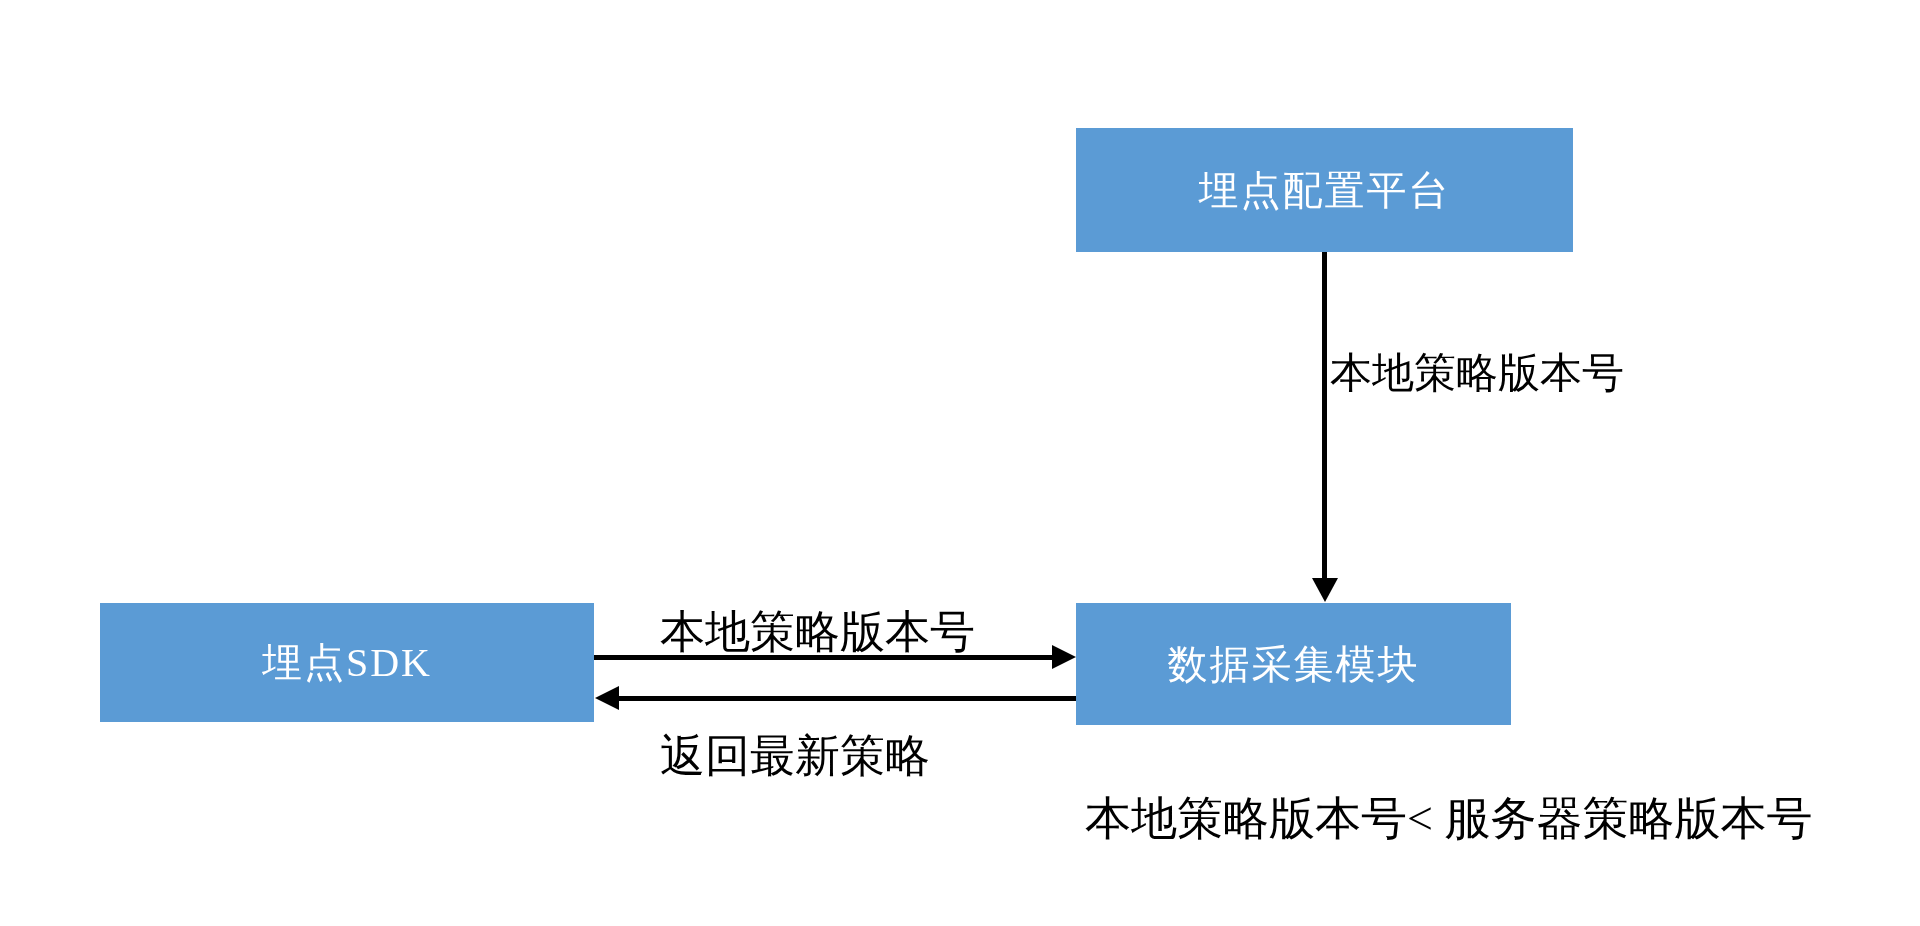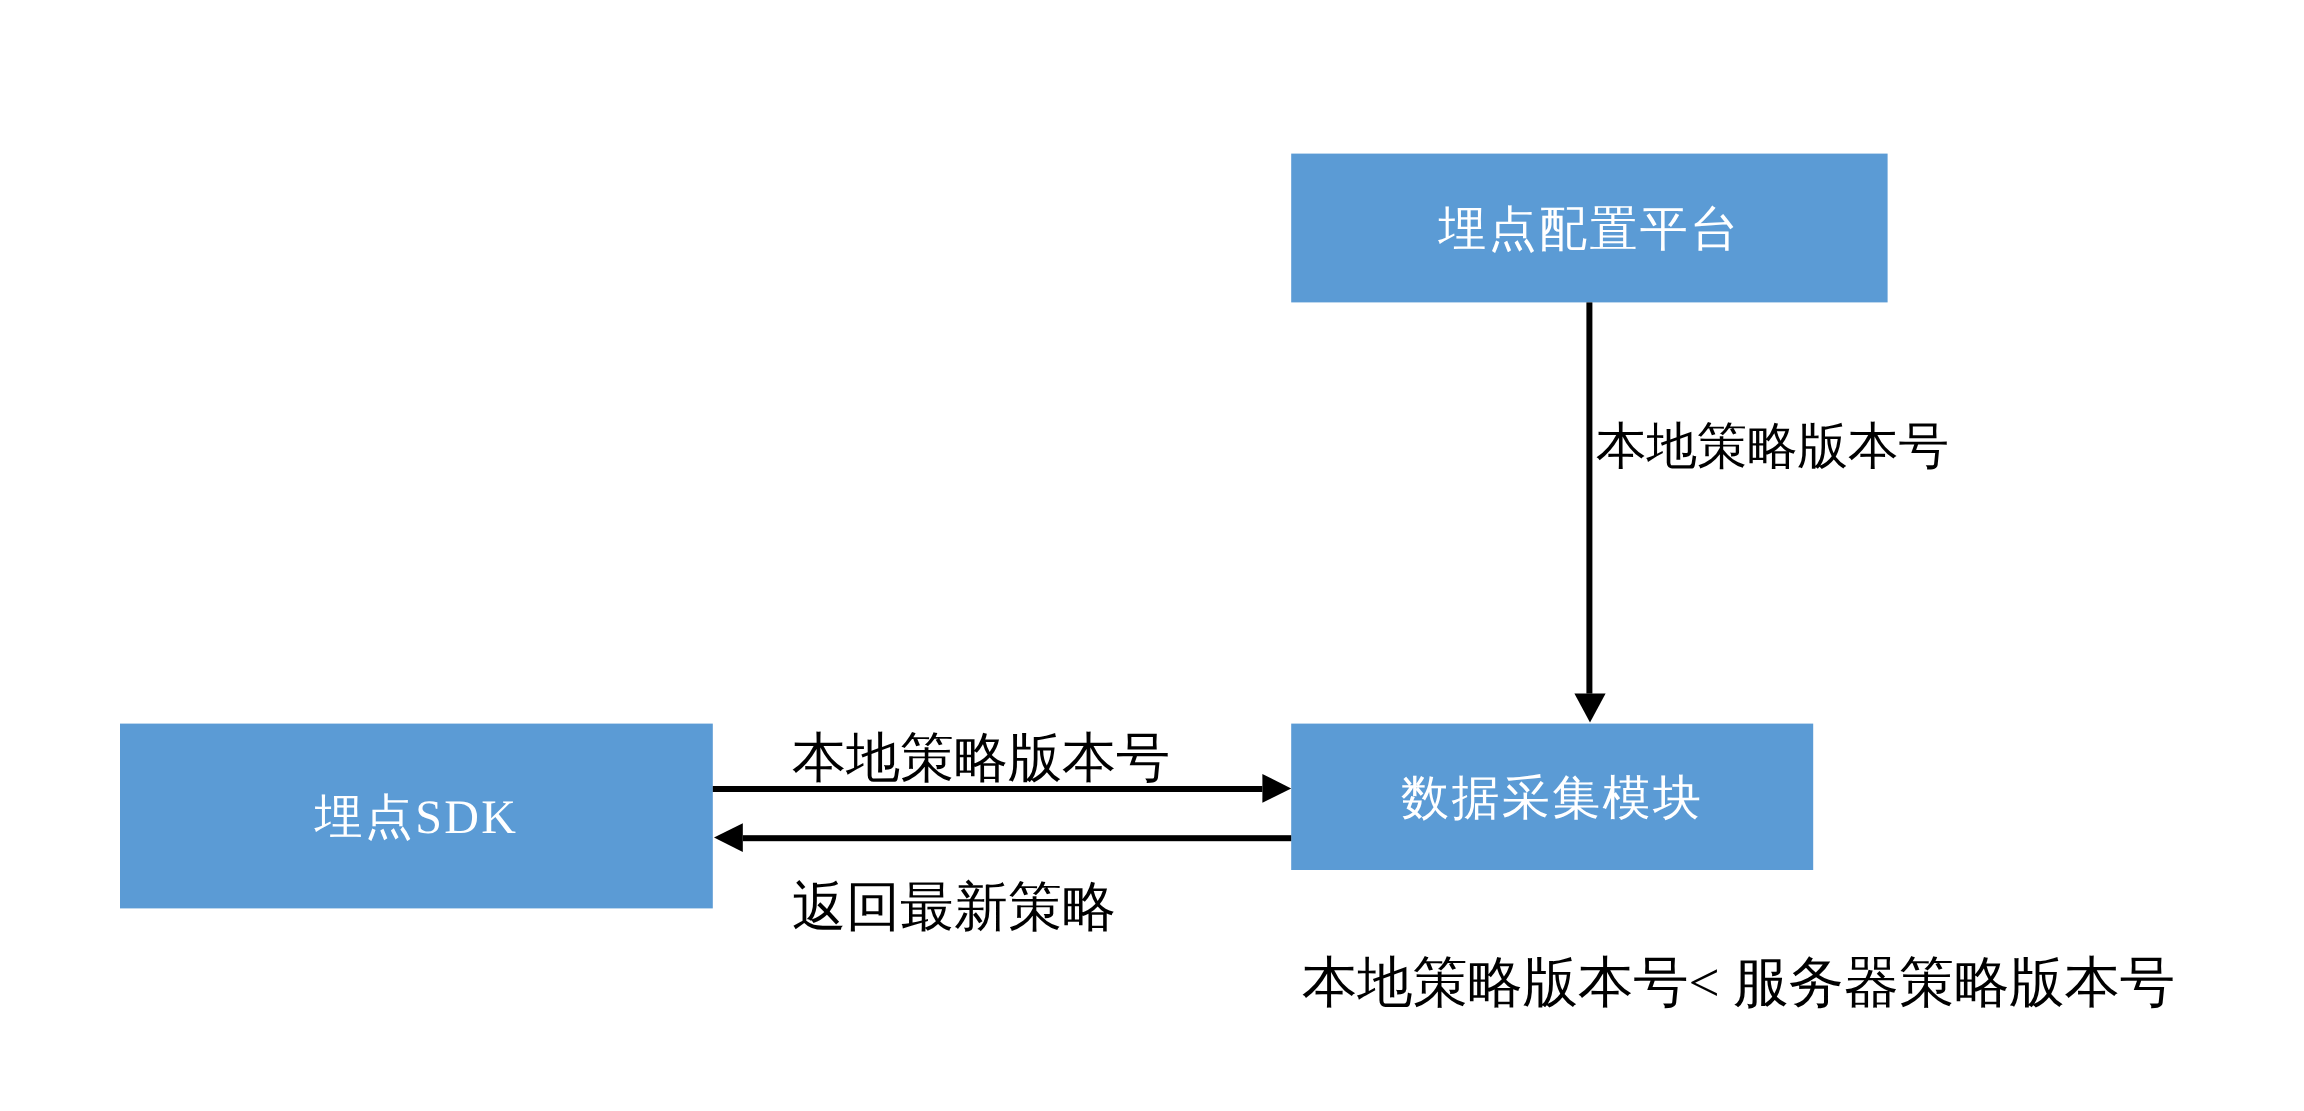--- a/index.html
+++ b/index.html
@@ -13,21 +13,21 @@
   .node {
     position: absolute;
     display: flex; align-items: center; justify-content: center;
     background: var(--node-fill, #5b9bd5);
     color: var(--node-text, #ffffff);
     font-size: 40px;
     letter-spacing: 2px;
     white-space: nowrap;
   }
   .node-config    { left: 1076px; top: 128px; width: 497px; height: 124px; }
-  .node-sdk       { left: 100px;  top: 603px; width: 494px; height: 154px; }
+  .node-sdk       { left: 100px;  top: 603px; width: 494px; height: 119px; }
   .node-collector { left: 1076px; top: 603px; width: 435px; height: 122px; }
 
   .line { position: absolute; background: var(--arrow, #000000); }
   .v-line  { left: 1322px; top: 252px; width: 5px; height: 326px; }
   .h-line-right { left: 594px; top: 655px; width: 458px; height: 5px; }
   .h-line-left  { left: 619px; top: 696px; width: 457px; height: 5px; }
 
   .arrowhead { position: absolute; width: 0; height: 0; }
   .head-down {
     left: 1312px; top: 578px;

